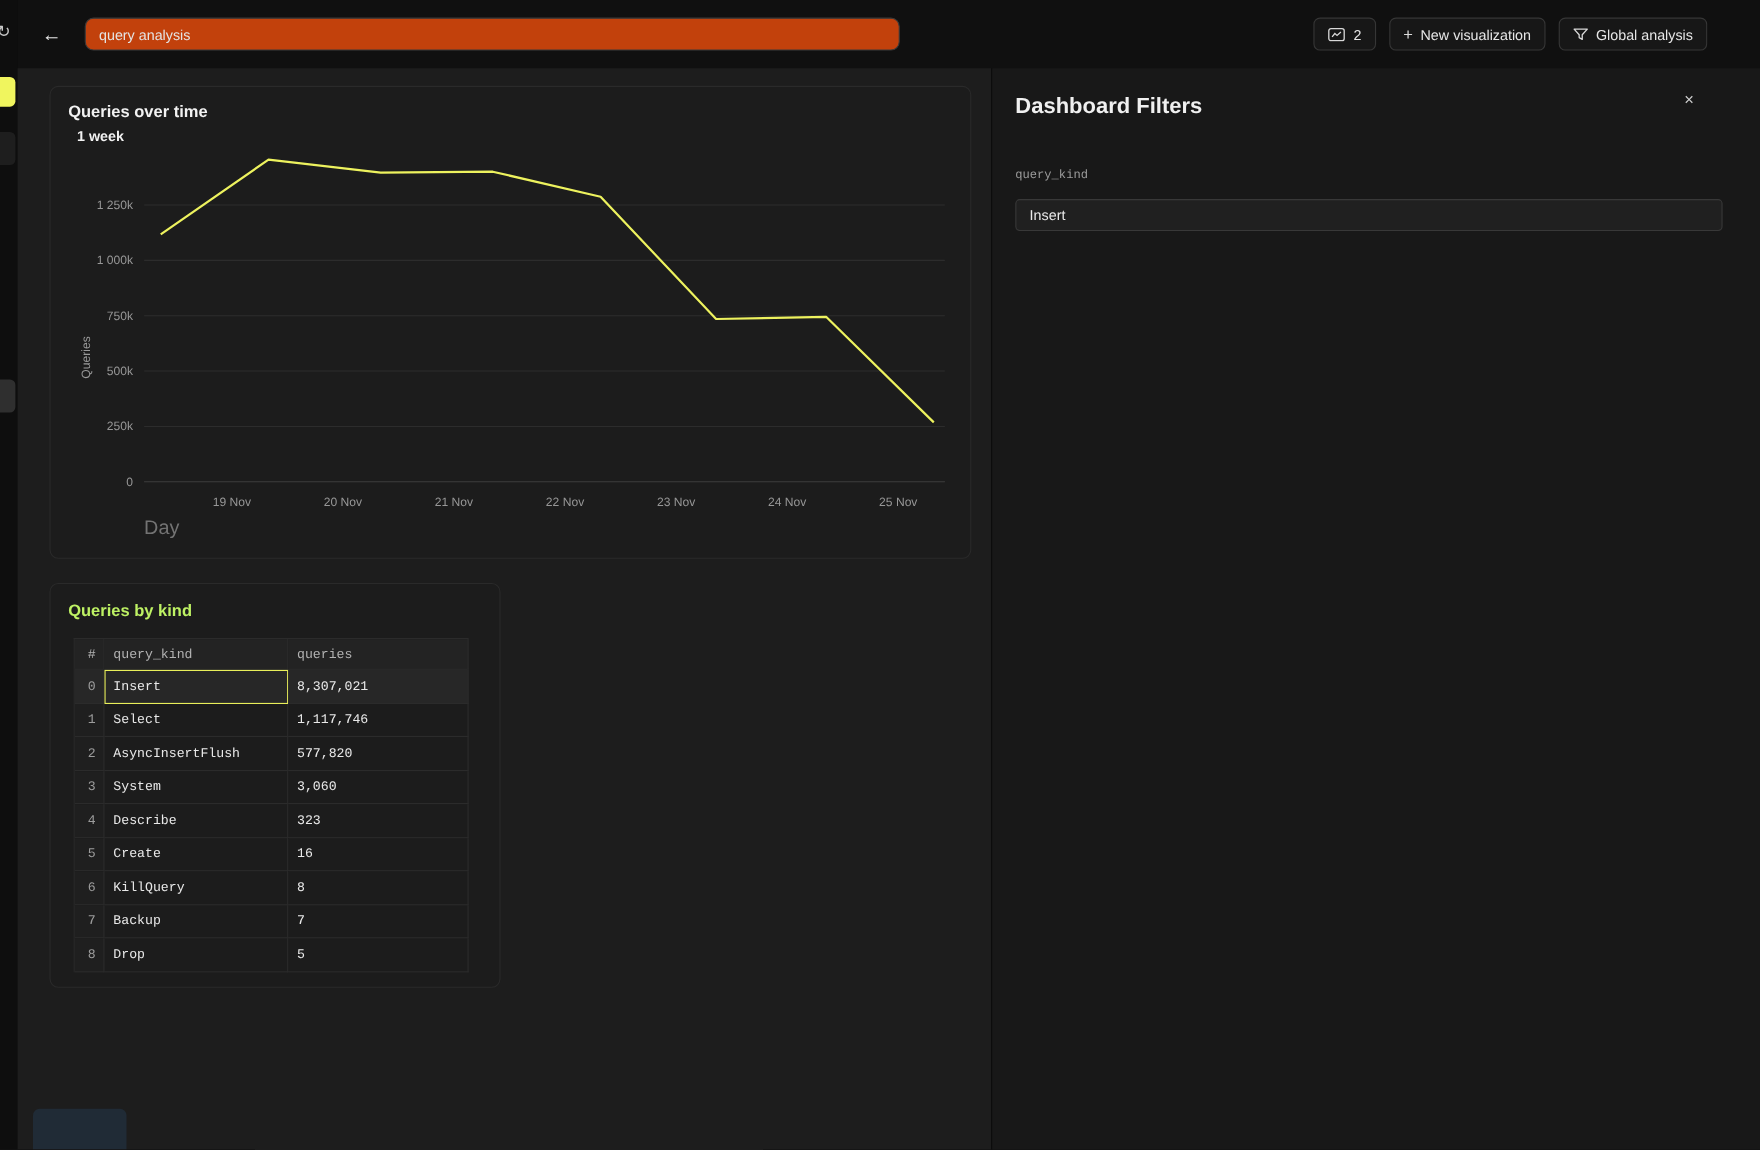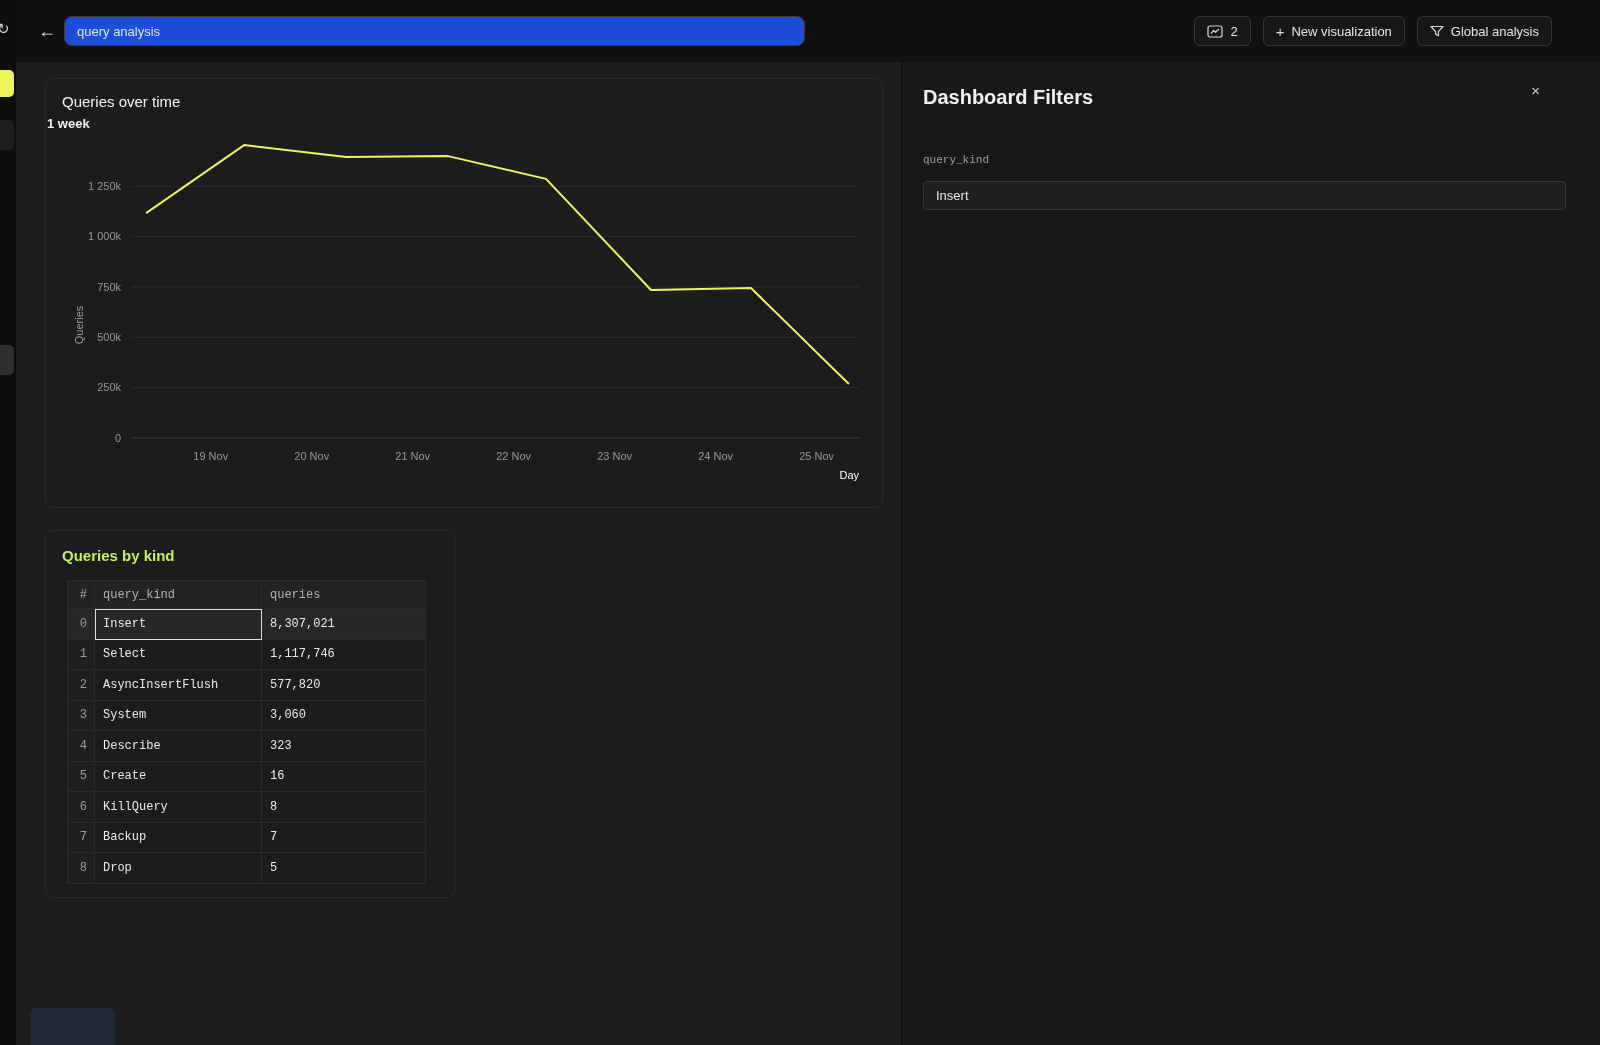--- a/index.html
+++ b/index.html
@@ -13,42 +13,42 @@
   .rail-pill{position:absolute;left:-7px;width:21px;border-radius:5px;border:none;cursor:pointer}
   .rail-pill.yellow{top:70px;height:27px;background:#f0f55e}
   .rail-pill.dim1{top:120px;height:30px;background:#1e1e1e}
   .rail-pill.dim2{top:345px;height:30px;background:#2f2f2f}
 
   .main{flex:1;display:flex;flex-direction:column;min-width:0}
 
   
   .topbar{height:62px;flex:none;display:flex;align-items:center;background:#101010;padding:0 48px 0 22px}
   .back{background:none;border:none;color:#e0e0e0;font-size:18px;cursor:pointer;width:26px;text-align:left}
-  .title-input{width:741px;height:30px;background:#1d4ed8;border:1px solid #3a3a3a;border-radius:8px;
-    color:#e4e4e4;font-size:13px;padding:0 12px;font-family:"Liberation Sans",sans-serif;margin-left:0}
+  .title-input{width:741px;height:30px;background:#c2410c;border:1px solid #3a3a3a;border-radius:8px;
+    color:#e4e4e4;font-size:13px;padding:0 12px;font-family:"Liberation Sans",sans-serif;margin-left:13px}
   .tb-actions{margin-left:auto;display:flex;gap:12px;align-items:center}
   .tb-btn{display:flex;align-items:center;gap:7px;height:30px;padding:0 12px;background:#171717;
     border:1px solid #363636;border-radius:6px;color:#e6e6e6;font-size:13px;
     font-family:"Liberation Sans",sans-serif;cursor:pointer;white-space:nowrap}
   .tb-btn .plus{font-size:15px;color:#dcdcdc;line-height:1}
 
   .content{flex:1;display:flex;min-height:0}
   .canvas{position:relative;width:885px;flex:none;background:#1d1d1d;overflow:hidden}
   .filters{position:relative;flex:1;background:#181818;border-left:1px solid #0c0c0c}
 
   
   .panel{position:absolute;border:1px solid #2a2a2a;border-radius:8px;background:#1c1c1c}
   .chart-panel{left:29px;top:16px;width:838px;height:430px}
-  .chart-panel h2{position:absolute;left:16px;top:14px;font-size:15px;font-weight:400;color:#f2f2f2}
-  .chart-panel h3{position:absolute;left:1px;top:37px;font-size:13px;font-weight:700;color:#f2f2f2}
+  .chart-panel h2{position:absolute;left:16px;top:14px;font-size:15px;font-weight:700;color:#f2f2f2}
+  .chart-panel h3{position:absolute;left:24px;top:37px;font-size:13px;font-weight:700;color:#f2f2f2}
   .chart-svg{position:absolute;left:0;top:0;pointer-events:none}
   .chart-svg text{font-family:"Liberation Sans",sans-serif;font-size:11px;fill:#979797}
   .ylabel{position:absolute;left:14px;top:240px;transform:rotate(-90deg);transform-origin:center;
     font-size:11px;color:#9a9a9a}
-  .xlabel{position:absolute;left:85px;top:390px;width:728px;text-align:right;font-size:11px;color:#ffffff}
+  .xlabel{position:absolute;left:85px;top:390px;width:728px;text-align:left;font-size:18px;color:#737373}
 
   
   .table-panel{left:29px;top:468px;width:410px;height:368px}
   .table-panel h2{position:absolute;left:16px;top:16px;font-size:15px;font-weight:700;color:#bef264}
   .tbl{position:absolute;left:21px;top:49px;width:359px;font-family:"Liberation Mono",monospace;
     font-size:12px;border-top:1px solid #2b2b2b;border-left:1px solid #2b2b2b}
   .tr{display:grid;grid-template-columns:27px 167px 164px}
   .tr>div{border-right:1px solid #2b2b2b;border-bottom:1px solid #2b2b2b;display:flex;align-items:center;
     overflow:hidden;white-space:nowrap}
   .thead>div{height:28px;background:#232323;color:#b2b2b2}

